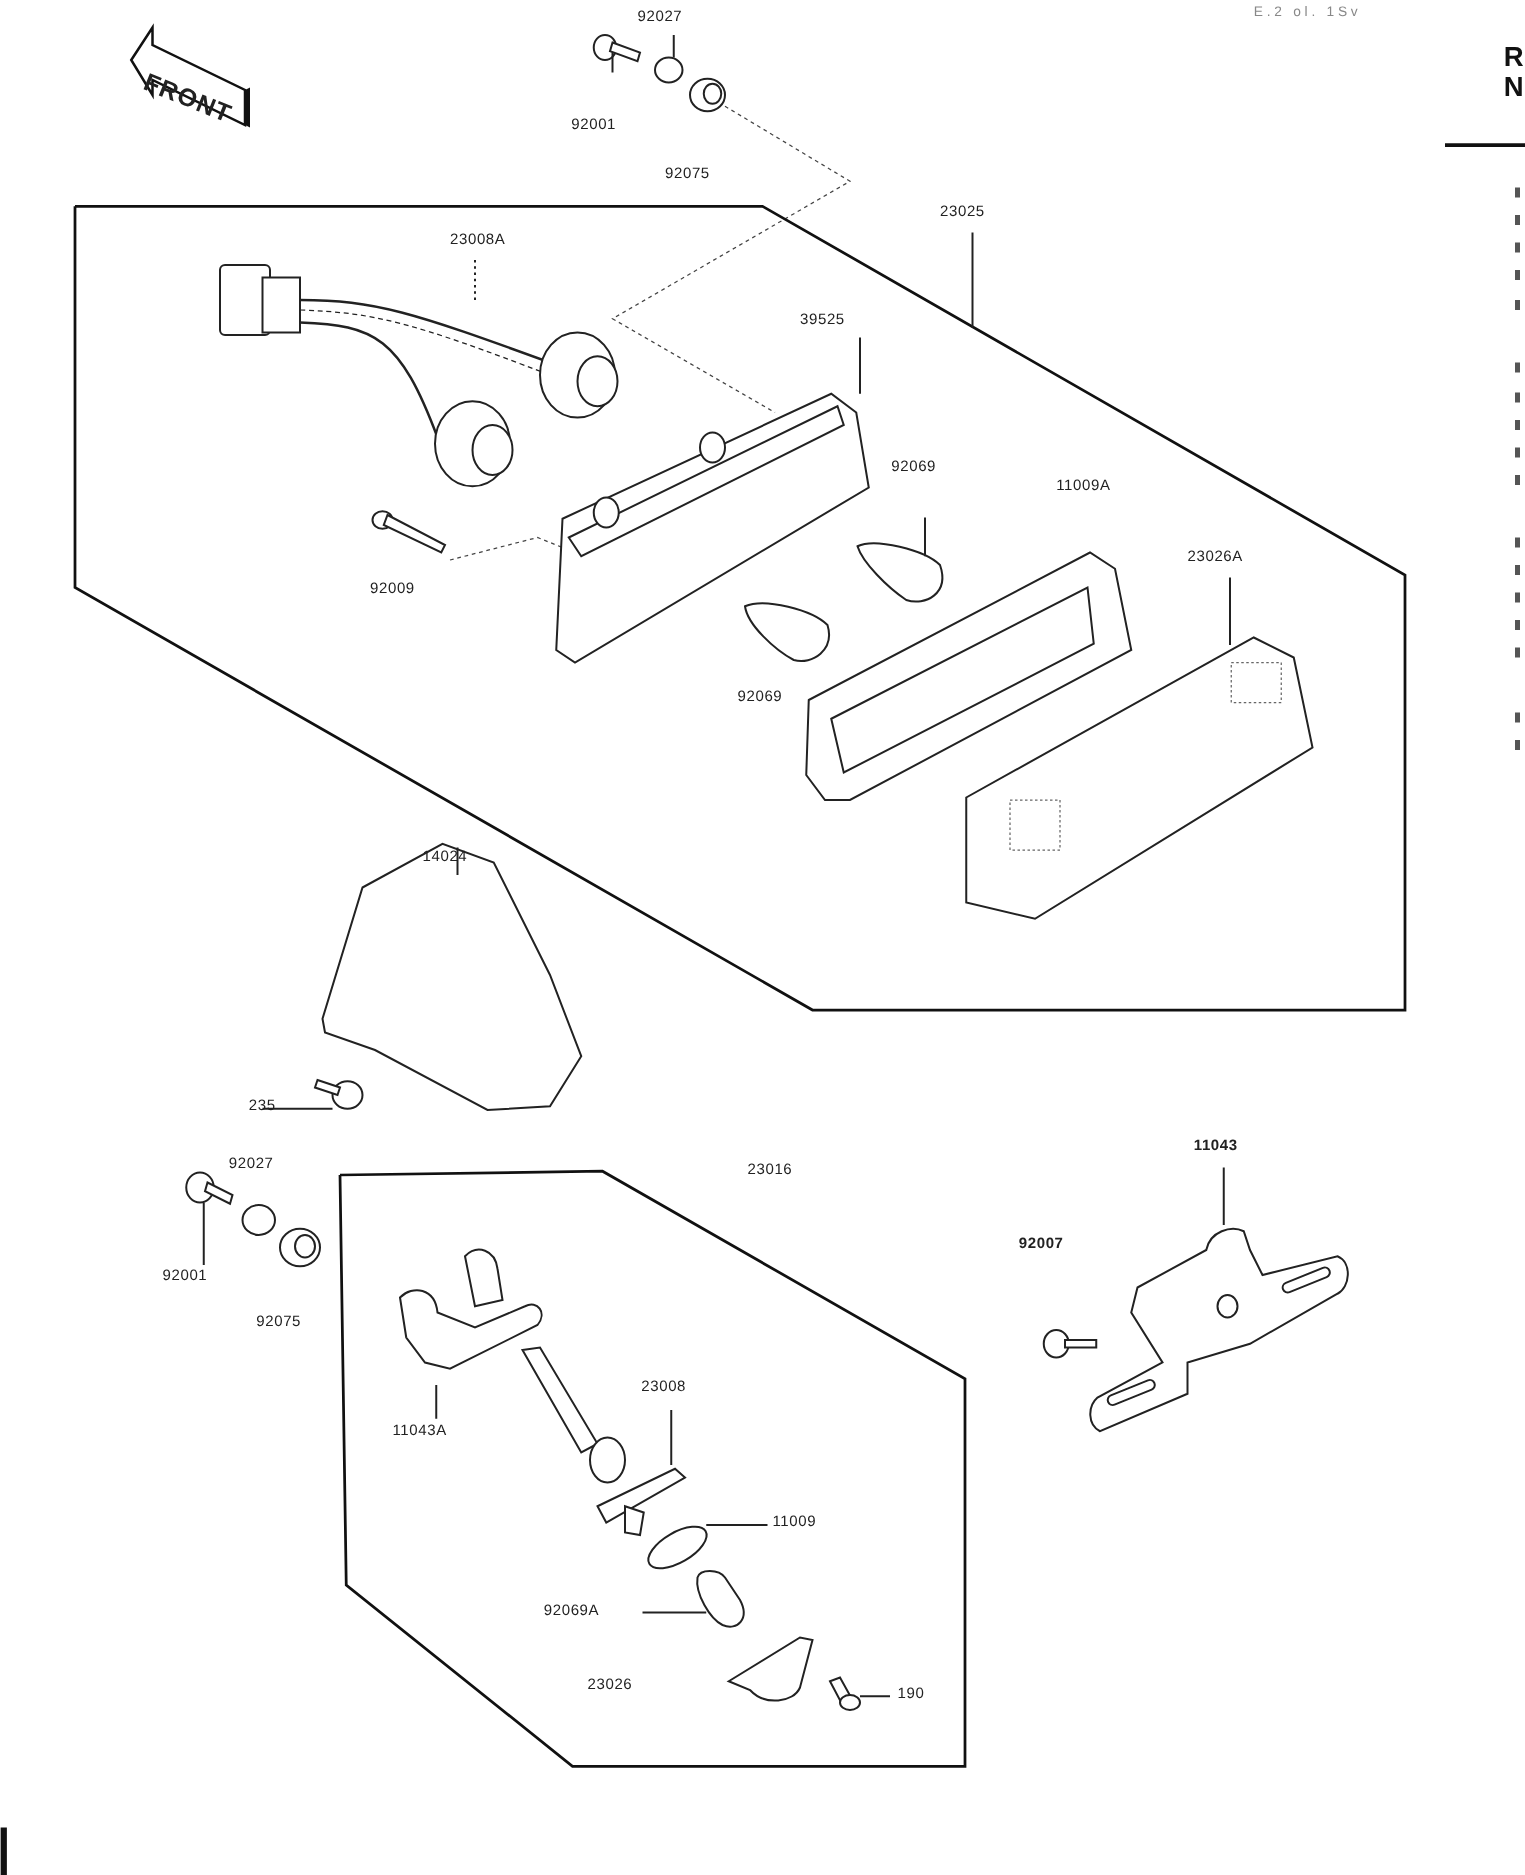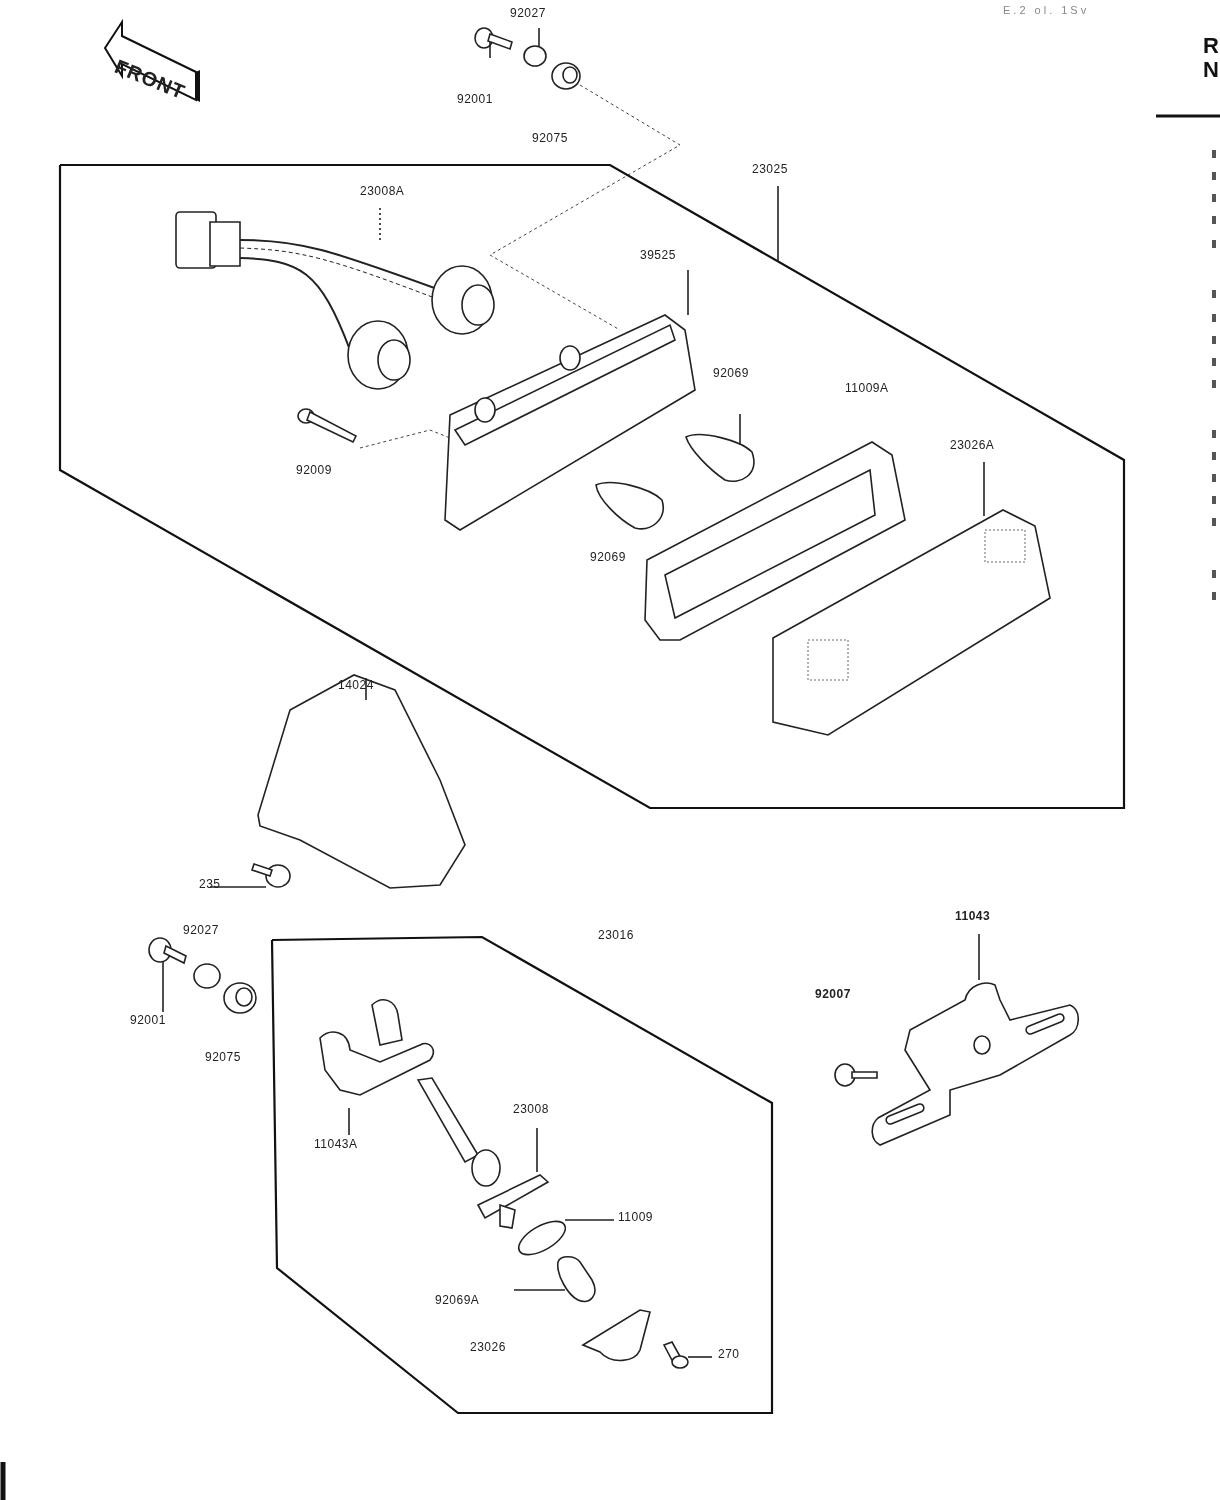--- a/index.html
+++ b/index.html
@@ -190,23 +190,23 @@
 <div class="lbl" style="left:590px; top:550px;">92069</div>
 <div class="lbl" style="left:338px; top:678px;">14024</div>
 <div class="lbl" style="left:167px; top:877px;margin-left:32px;">235</div>
 <div class="lbl" style="left:183px; top:923px;">92027</div>
 <div class="lbl" style="left:130px; top:1013px;">92001</div>
 <div class="lbl" style="left:205px; top:1050px;">92075</div>
 <div class="lbl" style="left:598px; top:928px;">23016</div>
 <div class="lbl" style="left:314px; top:1137px;">11043A</div>
 <div class="lbl" style="left:513px; top:1102px;">23008</div>
 <div class="lbl" style="left:618px; top:1210px;">11009</div>
-<div class="lbl" style="left:435px; top:1281px;margin-top:12px;">92069A</div>
+<div class="lbl" style="left:435px; top:1281px;">92069A</div>
 <div class="lbl" style="left:470px; top:1340px;">23026</div>
-<div class="lbl" style="left:718px; top:1347px;">270</div>
+<div class="lbl" style="left:718px; top:1347px;">190</div>
 <div class="lbl" style="left:955px; top:909px;font-weight:bold;">11043</div>
 <div class="lbl" style="left:815px; top:987px;font-weight:bold;">92007</div>
 
 <div class="ticks">
     <span style="top: 20px;"></span>
     <span style="top: 42px;"></span>
     <span style="top: 64px;"></span>
     <span style="top: 86px;"></span>
     <span style="top: 110px;"></span>
     <span style="top: 160px;"></span>

